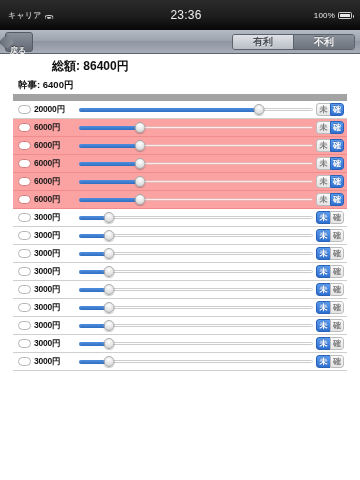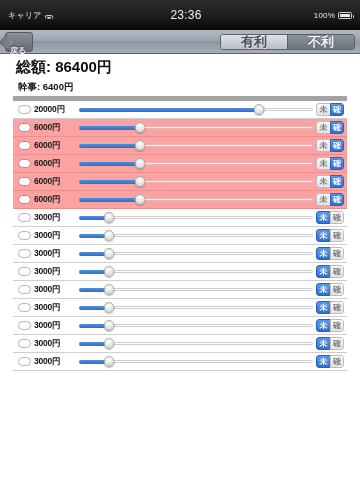--- a/index.html
+++ b/index.html
@@ -73,43 +73,43 @@
     background: linear-gradient(to bottom left,#8b919b,#6a7079);
     border-left:1px solid #565c66; border-bottom:1px solid #565c66;
     border-radius:2px; z-index:-1;
   }
   .seg {
     margin-left:auto; margin-right:5px; display:flex; z-index:3;
     border:1px solid #5c626c; border-radius:3px; overflow:hidden; height:16px;
   }
   .seg div{
     min-width:22px; padding:0 20px; display:flex; align-items:center; justify-content:center;
-    font-size:13px; font-weight:bold;
+    font-size:10px; font-weight:bold;
   }
   .seg .off{
     background: linear-gradient(to bottom,#dfe2e6,#b9bec6);
     color:#4a4e55; text-shadow:0 1px 0 rgba(255,255,255,.6);
     border-right:1px solid #5c626c;
   }
   .seg .on{
     background: linear-gradient(to bottom,#8b919b,#6d737d);
     color:#f4f4f4; text-shadow:0 -1px 0 rgba(0,0,0,.4);
   }
 
   
   .summary { padding: 4px 0 2px 16px; }
-  .summary .total { font-size:15px; color:#0f0f0f; font-weight:bold; }
+  .summary .total { font-size:12px; color:#0f0f0f; font-weight:bold;margin-left:36px; }
 
   
   .listwrap { padding: 0 13px; }
   .organizer {
     font-size:9.5px; color:#0f0f0f; font-weight:bold;
     padding: 2px 0 2px 5px;
   }
-  .rows { border-top:5px solid #a3a3a3; }
+  .rows { border-top:7px solid #a3a3a3; }
   .row {
     height: 18px; display:flex; align-items:center; gap:3px;
     padding: 0 3px 0 5px;
     border-bottom: 1px solid #cfcfcf;
     background: #ffffff;
   }
   .row.flag { background:#fba3a3; border-bottom:1px solid #ef8d8d; }
 
   .chk {
     width:13px; height:9px; border-radius:5px;

